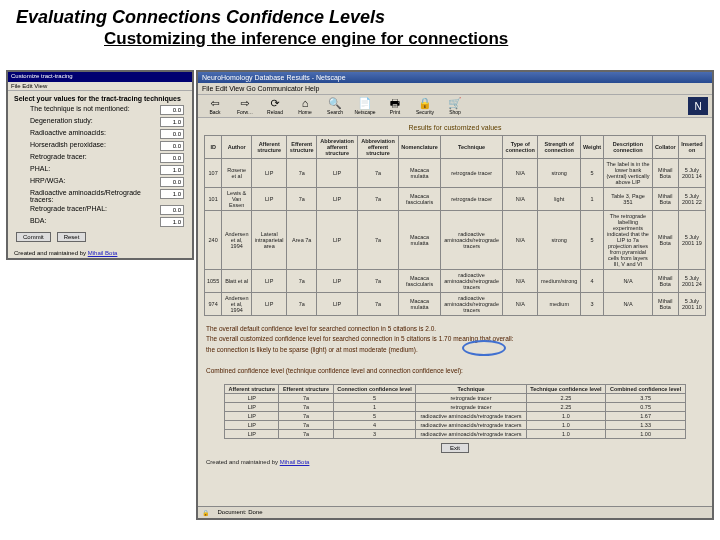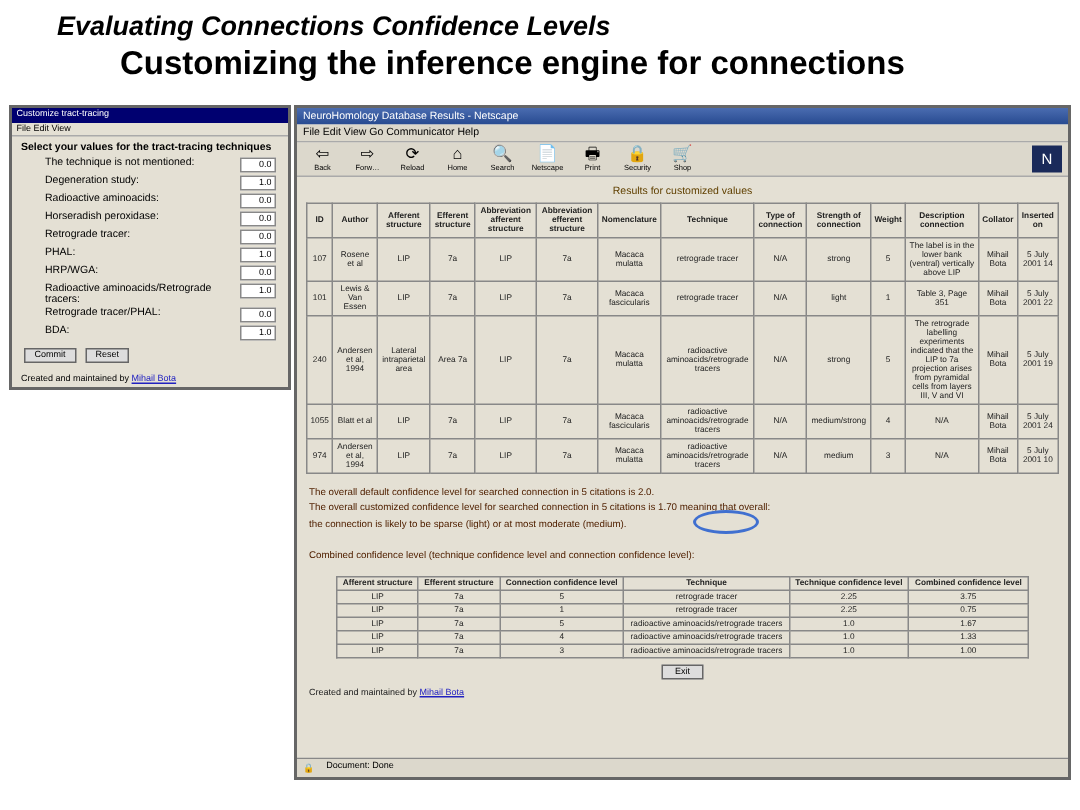--- a/index.html
+++ b/index.html
@@ -9,27 +9,28 @@
     background: #fff;
     font-family: Arial, sans-serif;
     font-size: 10px;
     position: relative;
     overflow: hidden;
   }
   .slide-title {
     font-size: 18px;
     font-weight: bold;
     font-style: italic;
-    padding: 6px 0 0 38px;
+    padding: 6px 0 0 16px;
     line-height: 1.25;
   }
   .slide-subtitle {
-    font-size: 22px;
+    font-size: 17px;
     font-weight: bold;
-    padding-left: 80px;
+    padding-left: 104px;
+    text-decoration: underline;
   }
   .left-panel {
     position: absolute;
     top: 70px;
     left: 6px;
     width: 188px;
     height: 190px;
     background: #e4e0d4;
     border: 2px solid #666;
     font-size: 7px;

